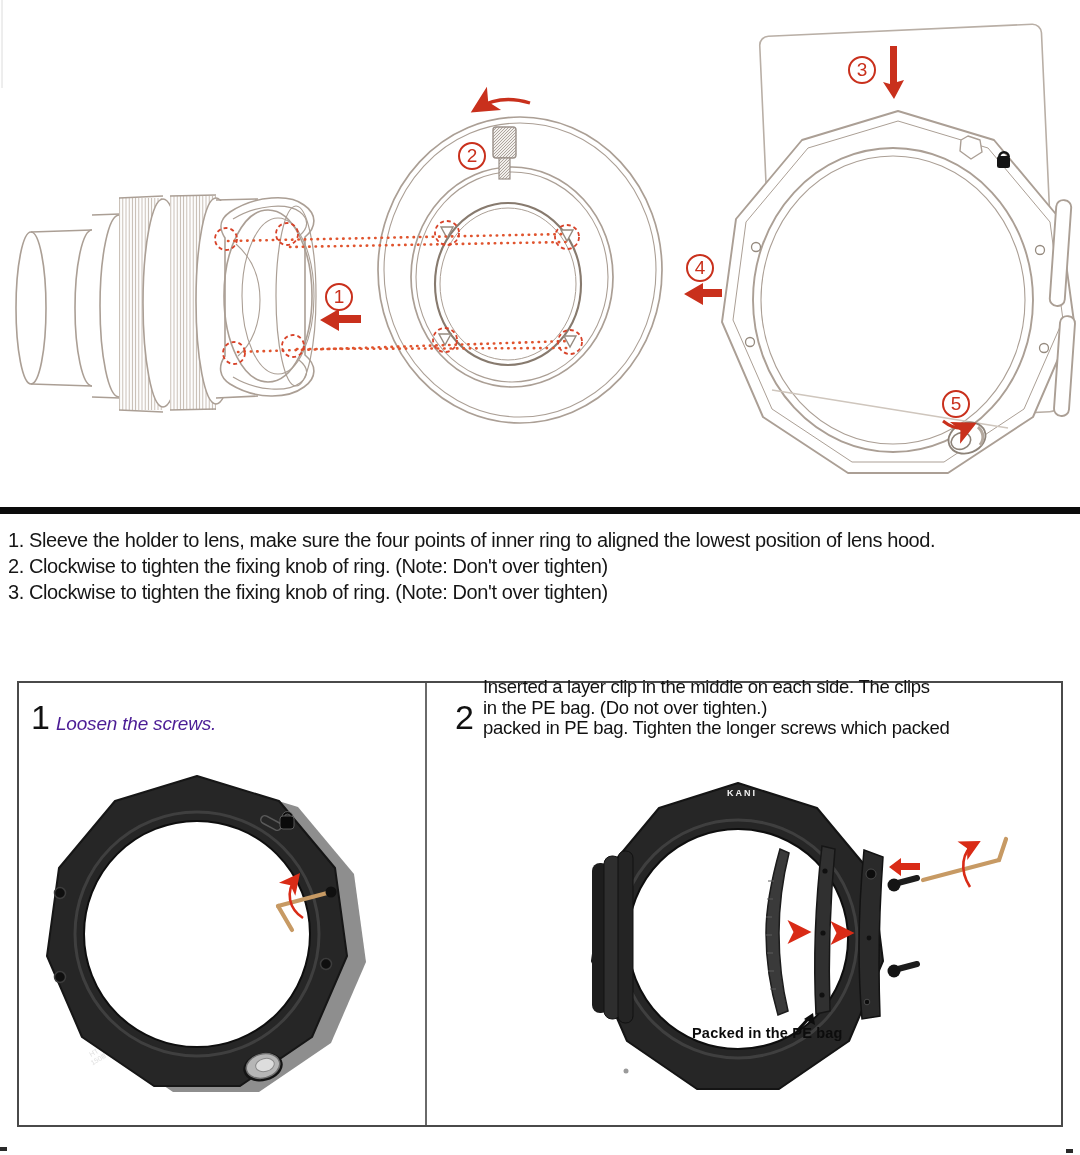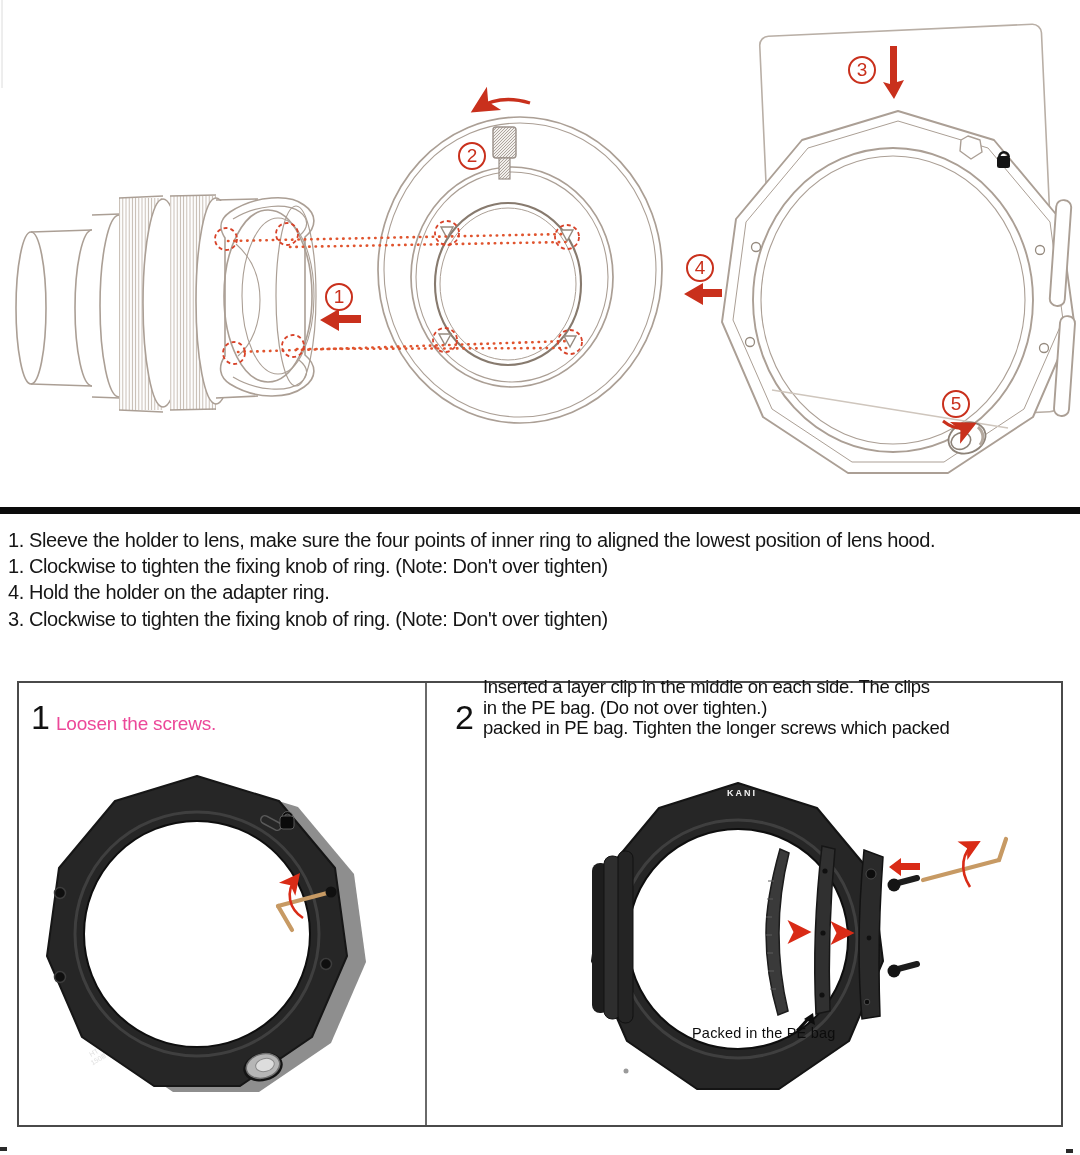--- a/index.html
+++ b/index.html
@@ -9,23 +9,23 @@
   .divider-bar{position:absolute;left:0;top:507px;width:1080px;height:7px;background:#0b0b0b;}
   .instructions{position:absolute;left:8px;top:527px;width:1072px;color:#161616;
                 font-size:20px;line-height:26.2px;letter-spacing:-0.4px;white-space:nowrap;}
   .step-badge{position:absolute;width:28px;height:28px;border:2.5px solid #c9301c;border-radius:50%;
               color:#c9301c;font-size:19px;display:flex;align-items:center;justify-content:center;
               box-sizing:border-box;background:transparent;}
   .panels-border{position:absolute;left:17px;top:681px;width:1046px;height:446px;
                  border:2px solid #4a4a4a;box-sizing:border-box;}
   .panels-divider{position:absolute;left:425px;top:683px;width:2px;height:442px;background:#6a6a6a;}
   .panel-number{position:absolute;color:#111;font-size:34px;font-weight:500;line-height:34px;}
-  .panel-title{position:absolute;color:#ec4899;font-size:19px;letter-spacing:-0.2px;}
+  .panel-title{position:absolute;color:#4c1d95;font-size:19px;letter-spacing:-0.2px;font-style:italic;}
   .panel-desc{position:absolute;color:#111;font-size:18.5px;line-height:20.5px;letter-spacing:-0.3px;width:585px;}
-  .pe-caption{position:absolute;color:#0c0c0c;font-size:14.5px;letter-spacing:0.2px;}
+  .pe-caption{position:absolute;color:#0c0c0c;font-size:14.5px;letter-spacing:0.2px;font-weight:bold;}
   .corner-speck{position:absolute;width:7px;height:4px;background:#2a2a2a;}
 </style>
 </head>
 <body>
 
 <div class="page">
 
   <svg style="left:0;top:0" width="1080" height="507" viewBox="0 0 1080 507">
     <defs>
       <pattern id="hatch" width="3.2" height="10" patternUnits="userSpaceOnUse">
@@ -166,22 +166,21 @@
 
   <div class="step-badge" style="left:325px;top:283px">1</div>
   <div class="step-badge" style="left:458px;top:142px">2</div>
   <div class="step-badge" style="left:848px;top:56px">3</div>
   <div class="step-badge" style="left:686px;top:254px">4</div>
   <div class="step-badge" style="left:942px;top:390px">5</div>
 
   <div class="divider-bar"></div>
   <div class="instructions">
     <div>1. Sleeve the holder to lens, make sure the four points of inner ring to aligned the lowest position of lens hood.</div>
-    <div>1. Clockwise to tighten the fixing knob of ring. (Note: Don't over tighten)</div>
-    <div>4. Hold the holder on the adapter ring.</div>
+    <div>2. Clockwise to tighten the fixing knob of ring. (Note: Don't over tighten)</div>
     <div>3. Clockwise to tighten the fixing knob of ring. (Note: Don't over tighten)</div>
   </div>
 
   <div class="panels-border"></div>
   <div class="panels-divider"></div>
 
   <div class="panel-number" style="left:31px;top:700px">1</div>
   <div class="panel-title" style="left:56px;top:713px">Loosen the screws.</div>
 
   <svg style="left:17px;top:681px" width="409" height="446" viewBox="0 0 409 446">

